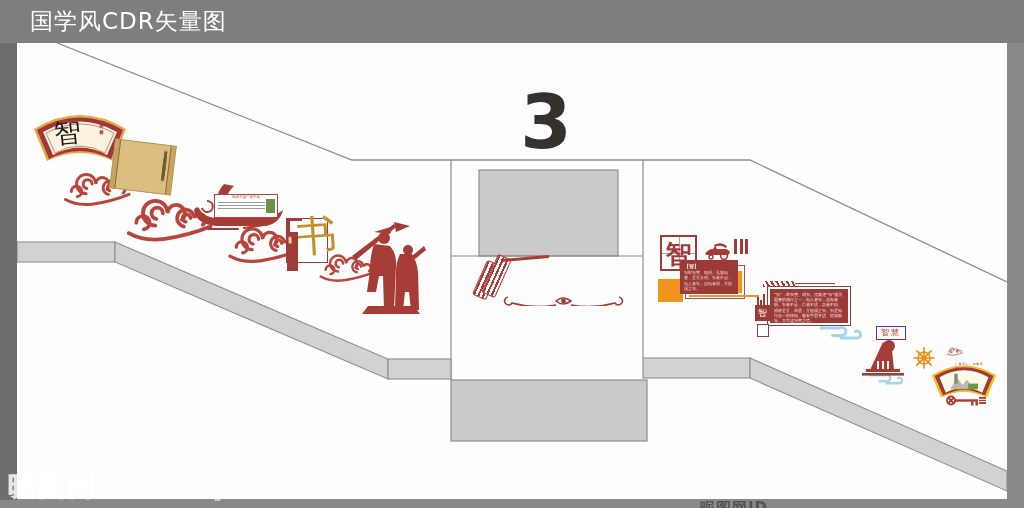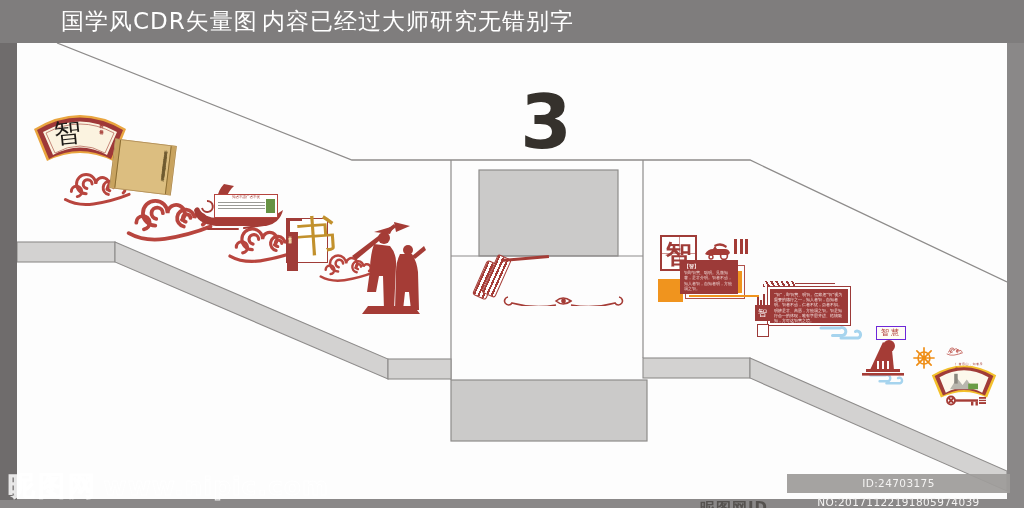--- a/index.html
+++ b/index.html
@@ -1,21 +1,21 @@
 <!DOCTYPE html>
 <html><head>
 <meta charset="utf-8">
 <style>
   html,body{margin:0;padding:0;background:#8a8888;}
   .stage{position:relative;width:1024px;height:508px;background:#8a8888;overflow:hidden;
          font-family:"DejaVu Sans","Liberation Sans",sans-serif;}
   
   .banner{position:absolute;left:0;top:0;width:1024px;height:43px;background:#7f7d7d;}
   .banner .t{position:absolute;top:0;line-height:43px;color:#fff;font-size:23px;letter-spacing:1px;white-space:nowrap;}
-  .banner .t1{left:30px;margin-left:31px;}
+  .banner .t1{left:30px;}
   .banner .t2{left:262px;}
   
   .left-strip{position:absolute;left:0;top:43px;width:17px;height:457px;background:#6f6c6c;}
   .canvas{position:absolute;left:17px;top:43px;width:990px;height:456px;background:#fdfdfd;}
   .structure{position:absolute;left:0;top:0;}
   .floor-num{position:absolute;left:496px;top:42px;width:66px;text-align:center;
              font-size:74px;font-weight:800;color:#35312c;line-height:74px;}
   .el{position:absolute;}
   
   .fan-char{position:absolute;font-family:"DejaVu Serif","Liberation Serif",serif;color:#1d1a17;}
@@ -99,21 +99,20 @@
         <g fill="none" stroke="#a6d4ee" stroke-width="6" stroke-linecap="round">
           <path d="M6,12 h38 a8,8 0 1 1 5,15 h-20"></path>
           <path d="M46,32 h34 a7,7 0 1 0 -5,-13"></path>
         </g>
       </g>
     </defs>
   </svg>
 
   <div class="banner">
     <span class="t t1">国学风CDR矢量图</span>
-    <span class="t t2">内容已经过大师研究无错别字</span>
   </div>
 
   <div class="left-strip"></div>
 
   <div class="canvas">
 
     <svg class="structure" width="990" height="456" viewBox="0 0 990 456">
       <polyline points="40,0 335,117 733,117 990,239" fill="none" stroke="#8e8c8b" stroke-width="1.3"></polyline>
       <line x1="434" y1="117" x2="434" y2="337" stroke="#8e8c8b" stroke-width="1.2"></line>
       <line x1="626" y1="117" x2="626" y2="315" stroke="#8e8c8b" stroke-width="1.2"></line>
@@ -306,16 +305,15 @@
           <line x1="34" y1="5.3" x2="41" y2="5.3"></line>
           <line x1="34" y1="7.6" x2="41" y2="7.6"></line>
         </g>
     </svg>
   </div>
 
   <div class="watermark">
     <span class="logo">昵图网</span>
     <span class="url">www.nipic.com</span>
   </div>
-  <div class="id-badge">ID:24703175 NO:20171122191805974039</div>
   <div class="cut-text">昵图网ID No:20171122191805974039</div>
 
 </div>
 
 </body></html>

